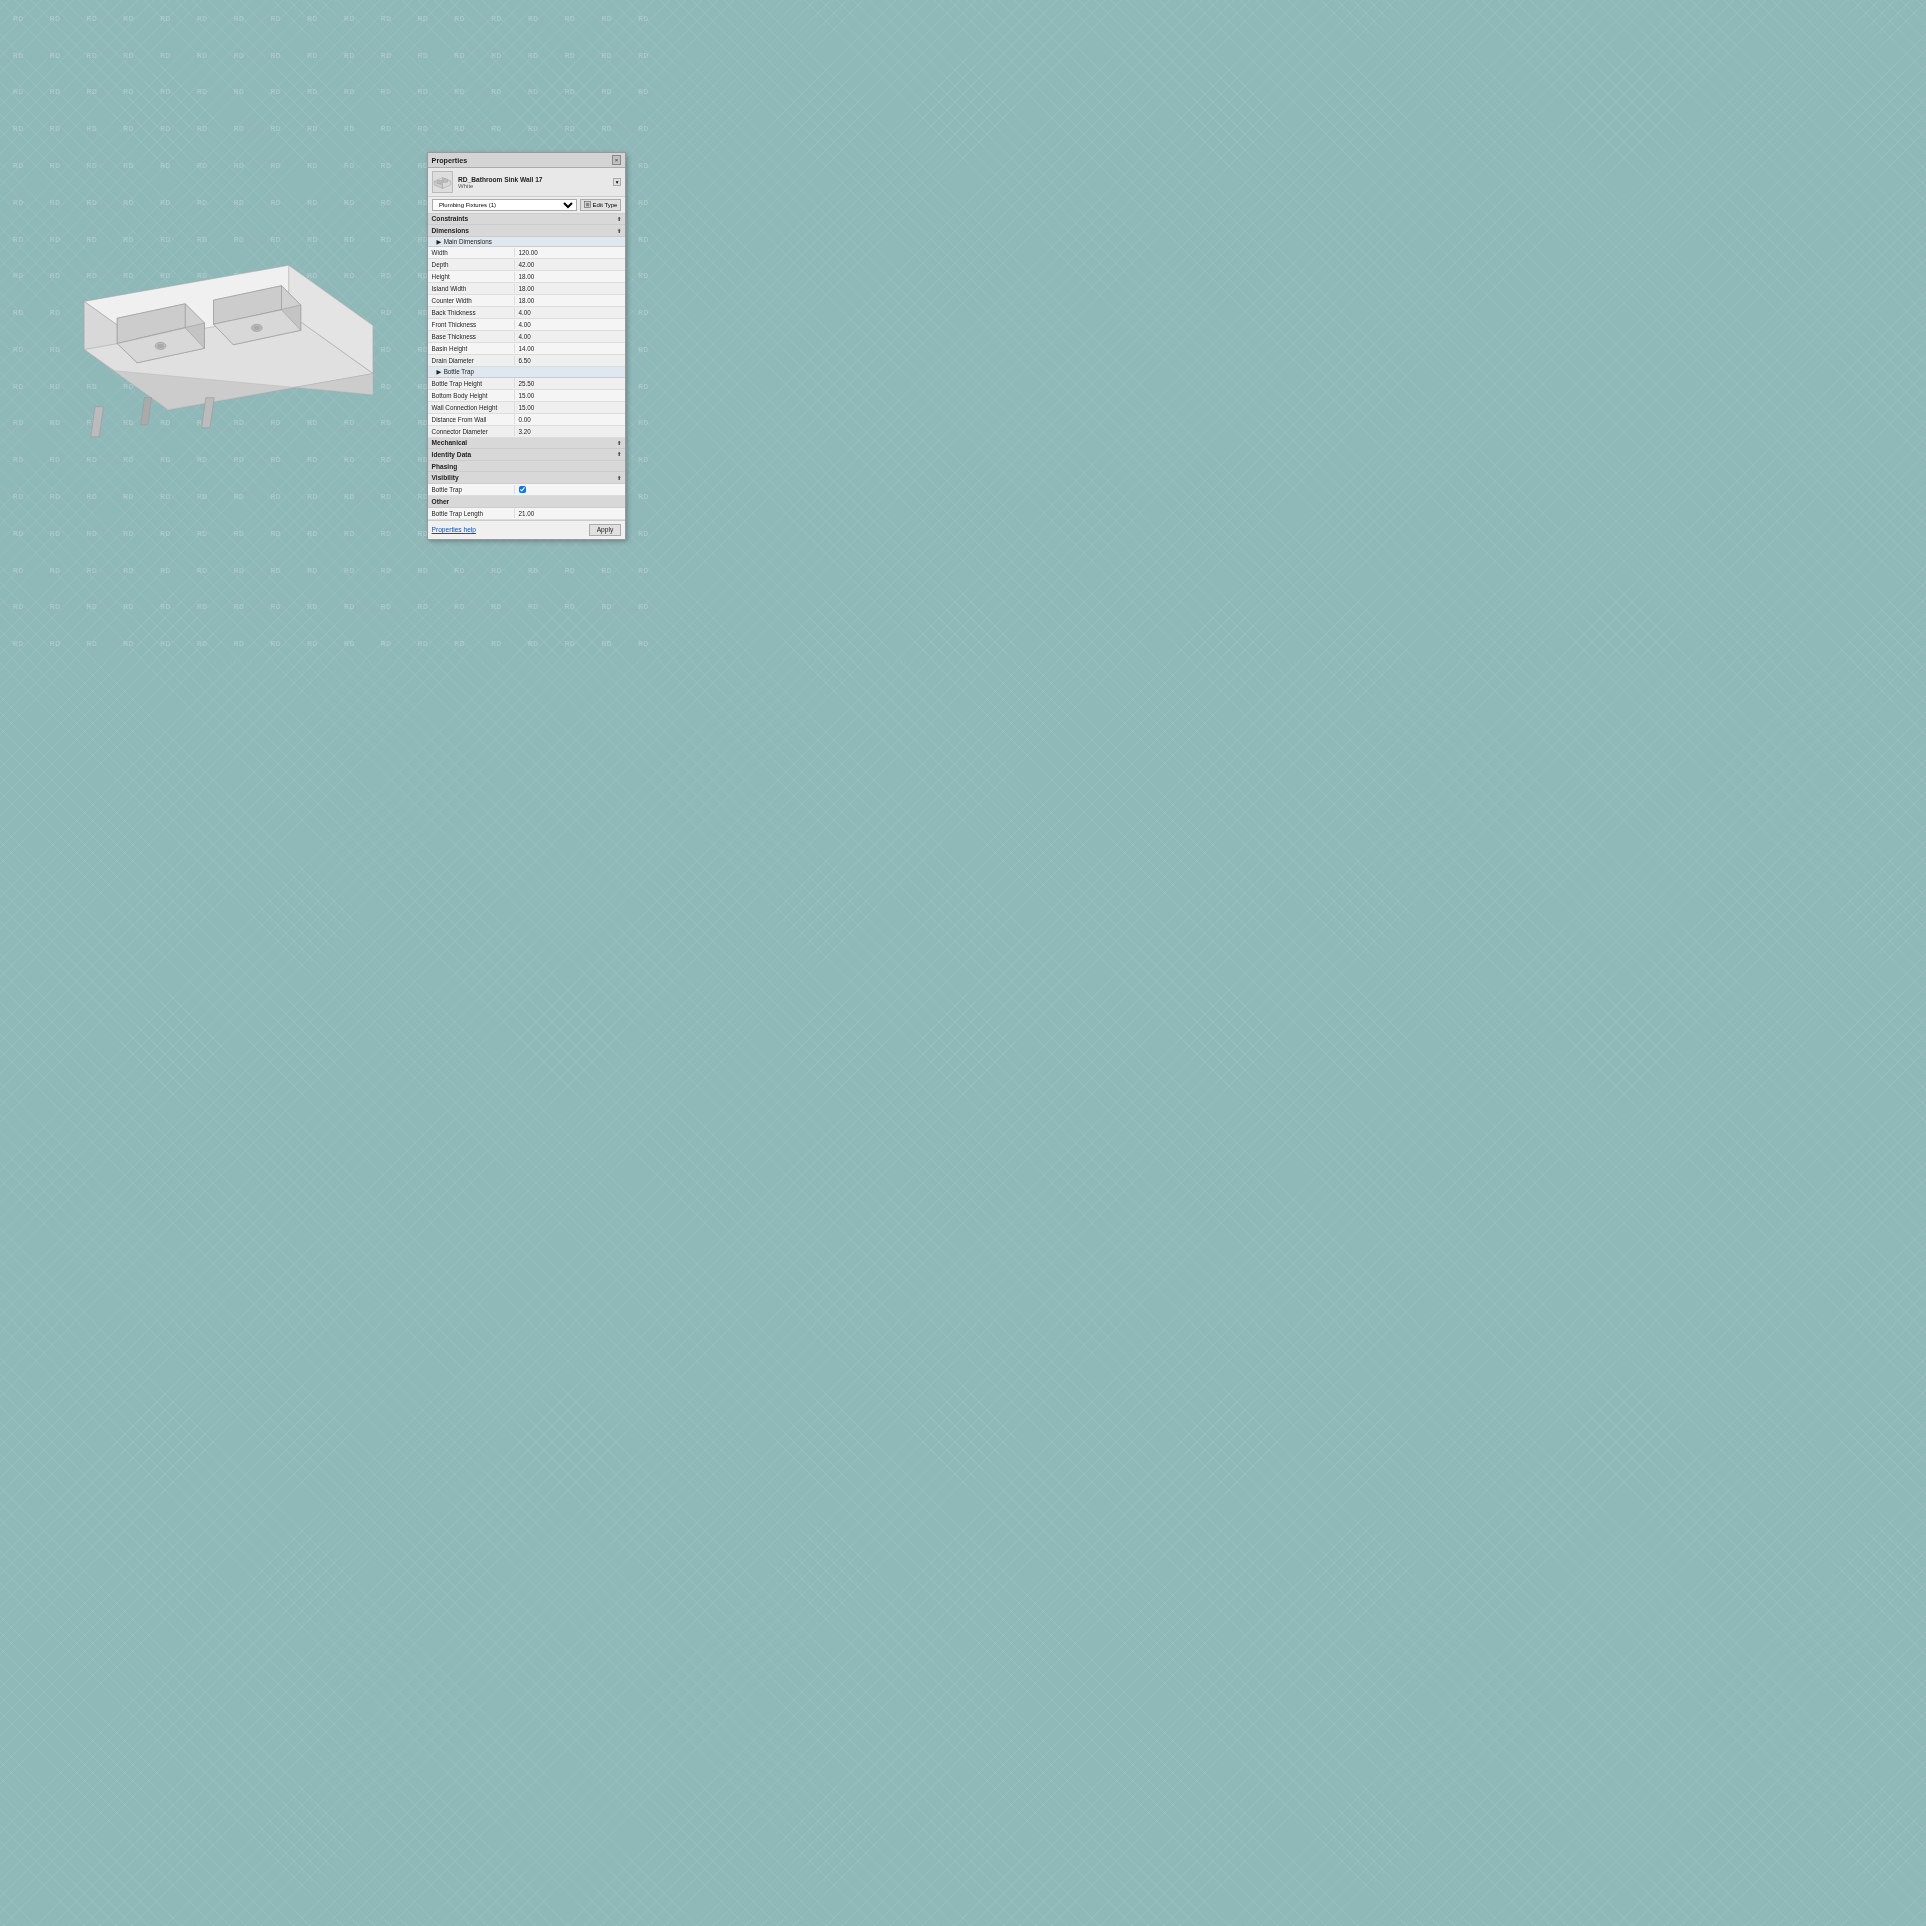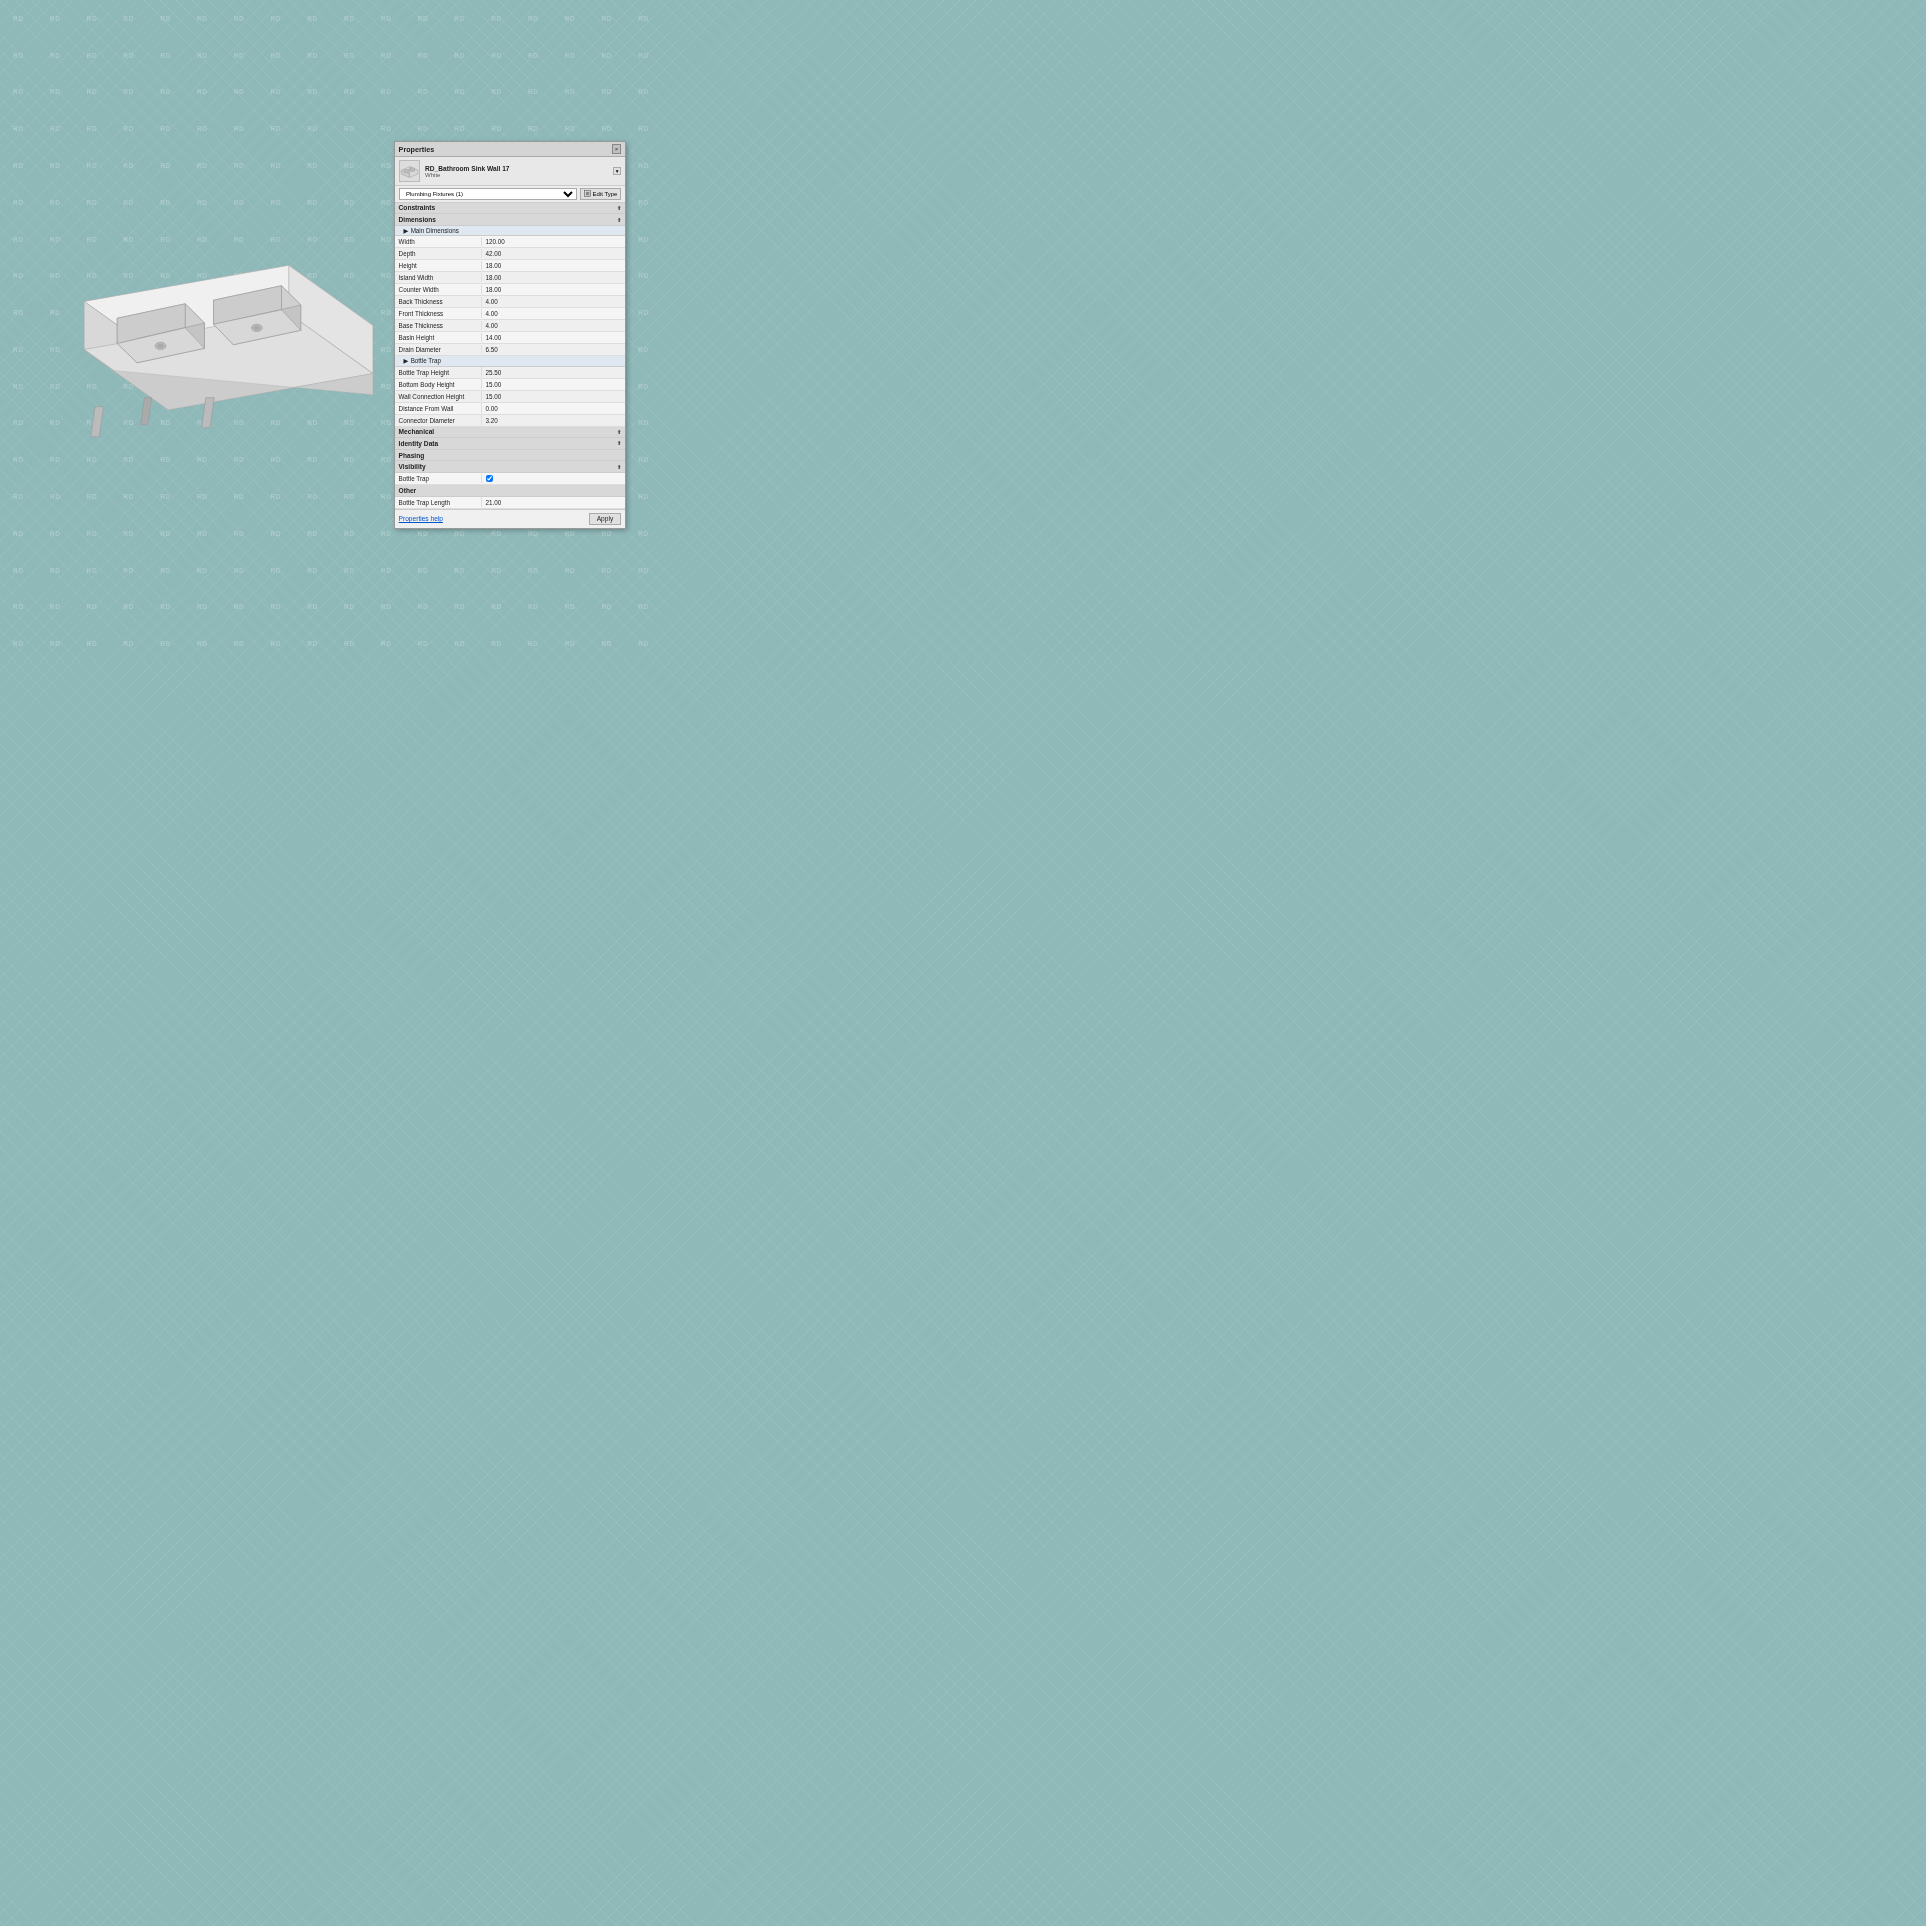--- a/index.html
+++ b/index.html
@@ -61,22 +61,22 @@
 
     .sink-svg {
       width: 100%;
       height: 100%;
     }
 
     
     .properties-panel {
       position: absolute;
       right: 36px;
-      top: 141px;
-      width: 232px;
+      top: 152px;
+      width: 199px;
       background: #b91c1c;
       border: 0.6px solid #999;
       box-shadow: 1.8px 1.8px 4.8px rgba(0,0,0,0.3);
       z-index: 10;
       font-size: 6.6px;
       font-family: Arial, sans-serif;
     }
 
     .panel-titlebar {
       background: #d4d4d4;

